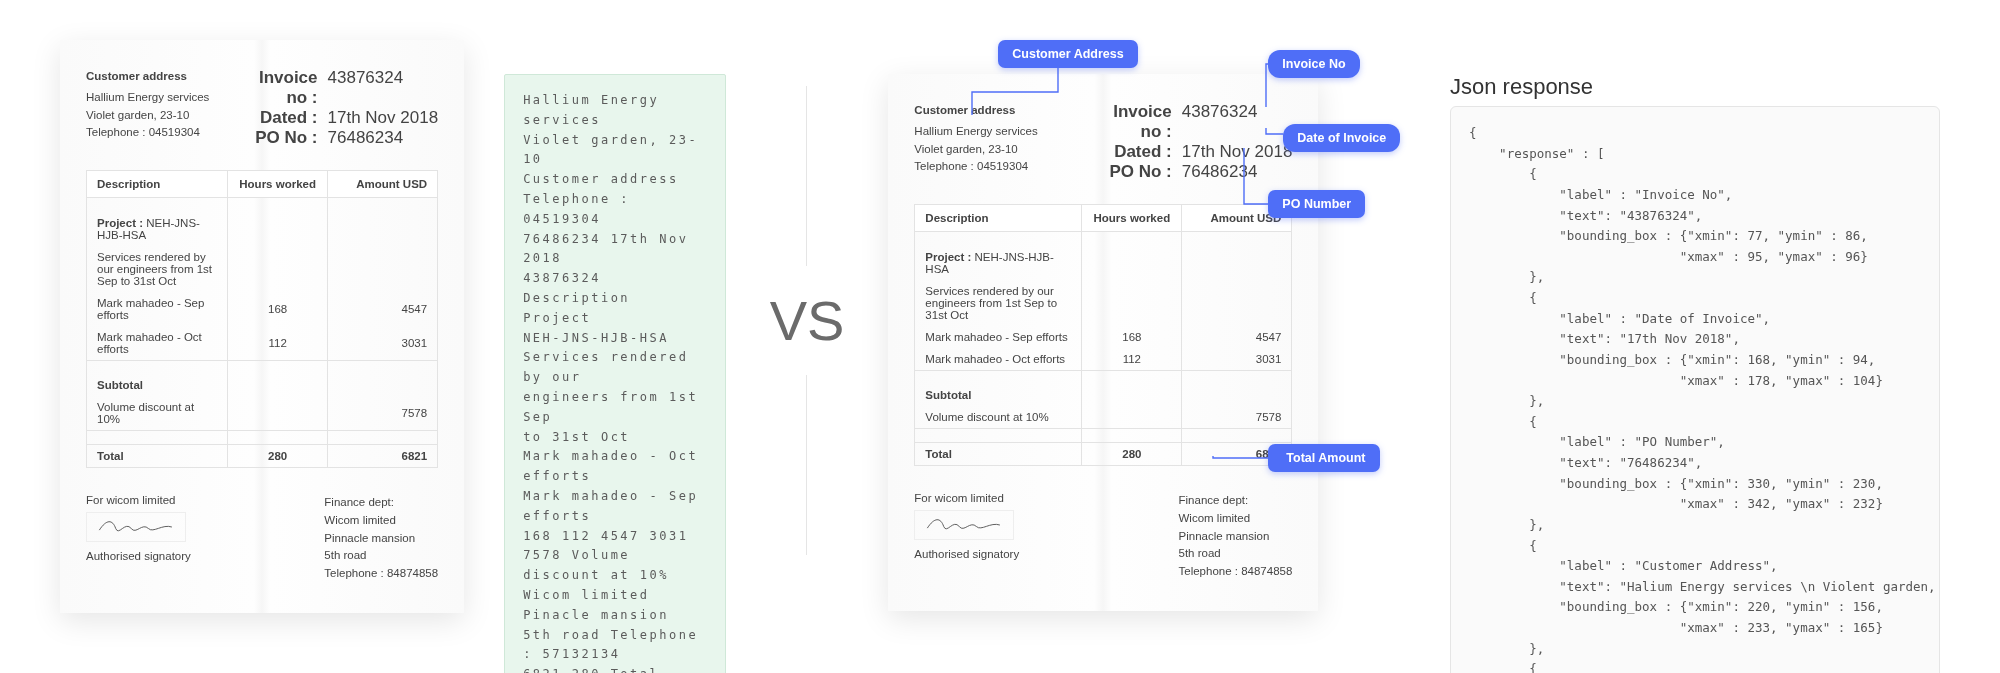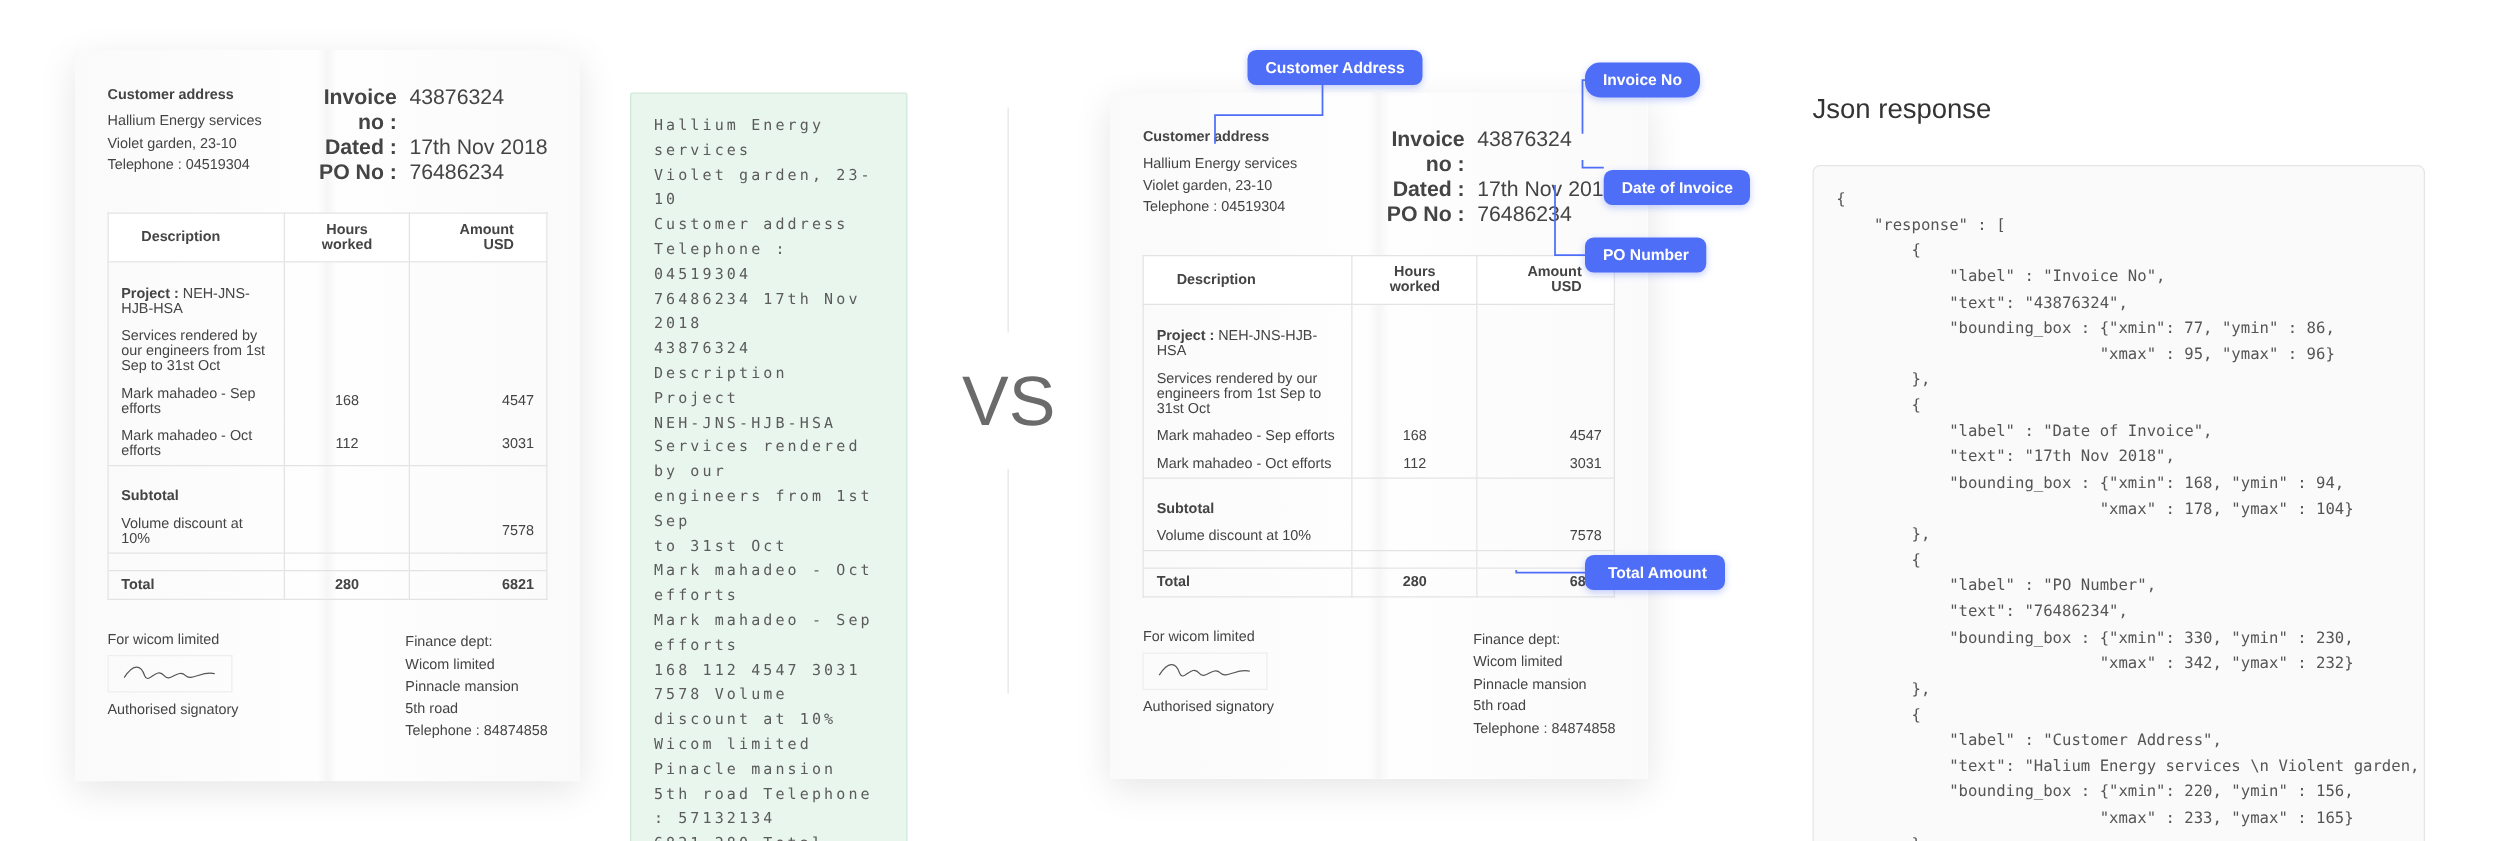--- a/index.html
+++ b/index.html
@@ -32,21 +32,21 @@
   }
   .inv-header { display:flex; justify-content:space-between; margin-bottom:22px; }
   .inv-left .h { font-weight:700; margin-bottom:3px; }
   .inv-left div { line-height:1.55; }
   .inv-right { text-align:left; font-size:17px; }
   .inv-right .row { display:flex; gap:10px; }
   .inv-right .lbl { font-weight:700; width:80px; text-align:right; }
 
   table.details { width:100%; border-collapse:collapse; margin-bottom:4px;}
   table.details th {
-    background:#fff; border:1px solid #e3e3e3; padding:7px 26px; text-align:left;
+    background:#fff; border:1px solid #e3e3e3; padding:7px 10px; text-align:left;
     font-weight:700; font-size:11.5px;
   }
   table.details th:nth-child(2), table.details td.c2 { text-align:center; width:100px;}
   table.details th:nth-child(3), table.details td.c3 { text-align:right; width:110px;}
   table.details td { border-left:1px solid #e3e3e3; border-right:1px solid #e3e3e3; padding:5px 10px; font-size:11.5px; }
   table.details tr.bb td { border-bottom:1px solid #e3e3e3; }
   table.details tr.spacer td { height:14px; }
   .proj-label { font-weight:700; }
   .subtotal-row td { font-weight:700; }
   .total-row td { font-weight:700; border-top:1px solid #e3e3e3; border-bottom:1px solid #e3e3e3; padding-top:8px; padding-bottom:8px;}
@@ -89,21 +89,21 @@
     border-radius:7px;
     white-space:nowrap;
     box-shadow:0 2px 6px rgba(79,110,247,0.35);
     z-index:5;
   }
   .hlbox { position:absolute; border:1.5px solid #4f6ef7; border-radius:3px; pointer-events:none; }
   .cline { position:absolute; z-index:3; pointer-events:none; }
 
   
   .json-col { width:490px; margin-top:34px; }
-  .json-title { font-size:22px; font-weight:500; color:#333; margin-bottom:32px; }
+  .json-title { font-size:22px; font-weight:500; color:#333; margin-bottom:6px; }
   .json-box {
     border:1px solid #e5e5e5;
     border-radius:6px;
     background:#fafafa;
     padding:16px 18px;
     font-family:"Menlo","Consolas",monospace;
     font-size:12.5px;
     line-height:1.65;
     color:#555;
     white-space:pre;
@@ -243,21 +243,21 @@
   <div class="vs-wrap">
     <div class="vline"></div>
     <div class="vs">VS</div>
     <div class="vline"></div>
   </div>
 
   <div class="annotated-wrap">
 
     <div class="tag" style="top:0px; left:110px;">Customer Address</div>
     <div class="tag" style="top:10px; left:380px;border-radius:12px;">Invoice No</div>
-    <div class="tag" style="top:96px; left:395px;">Date of Invoice</div>
+    <div class="tag" style="top:84px; left:395px;border-radius:12px;">Date of Invoice</div>
     <div class="tag" style="top:150px; left:380px;">PO Number</div>
     <div class="tag" style="top:404px; left:380px;padding-left:18px;">Total Amount</div>
 
     <div class="hlbox" style="top:75px; left:23px; width:124px; height:38px;"></div>
     <div class="hlbox" style="top:58px; left:248px; width:130px; height:18px;"></div>
     <div class="hlbox" style="top:78px; left:248px; width:130px; height:18px;"></div>
     <div class="hlbox" style="top:98px; left:248px; width:108px; height:18px;"></div>
     <div class="hlbox" style="top:407px; left:289px; width:36px; height:18px;"></div>
 
     <svg class="cline" style="top:0;left:0;" width="560" height="500">

